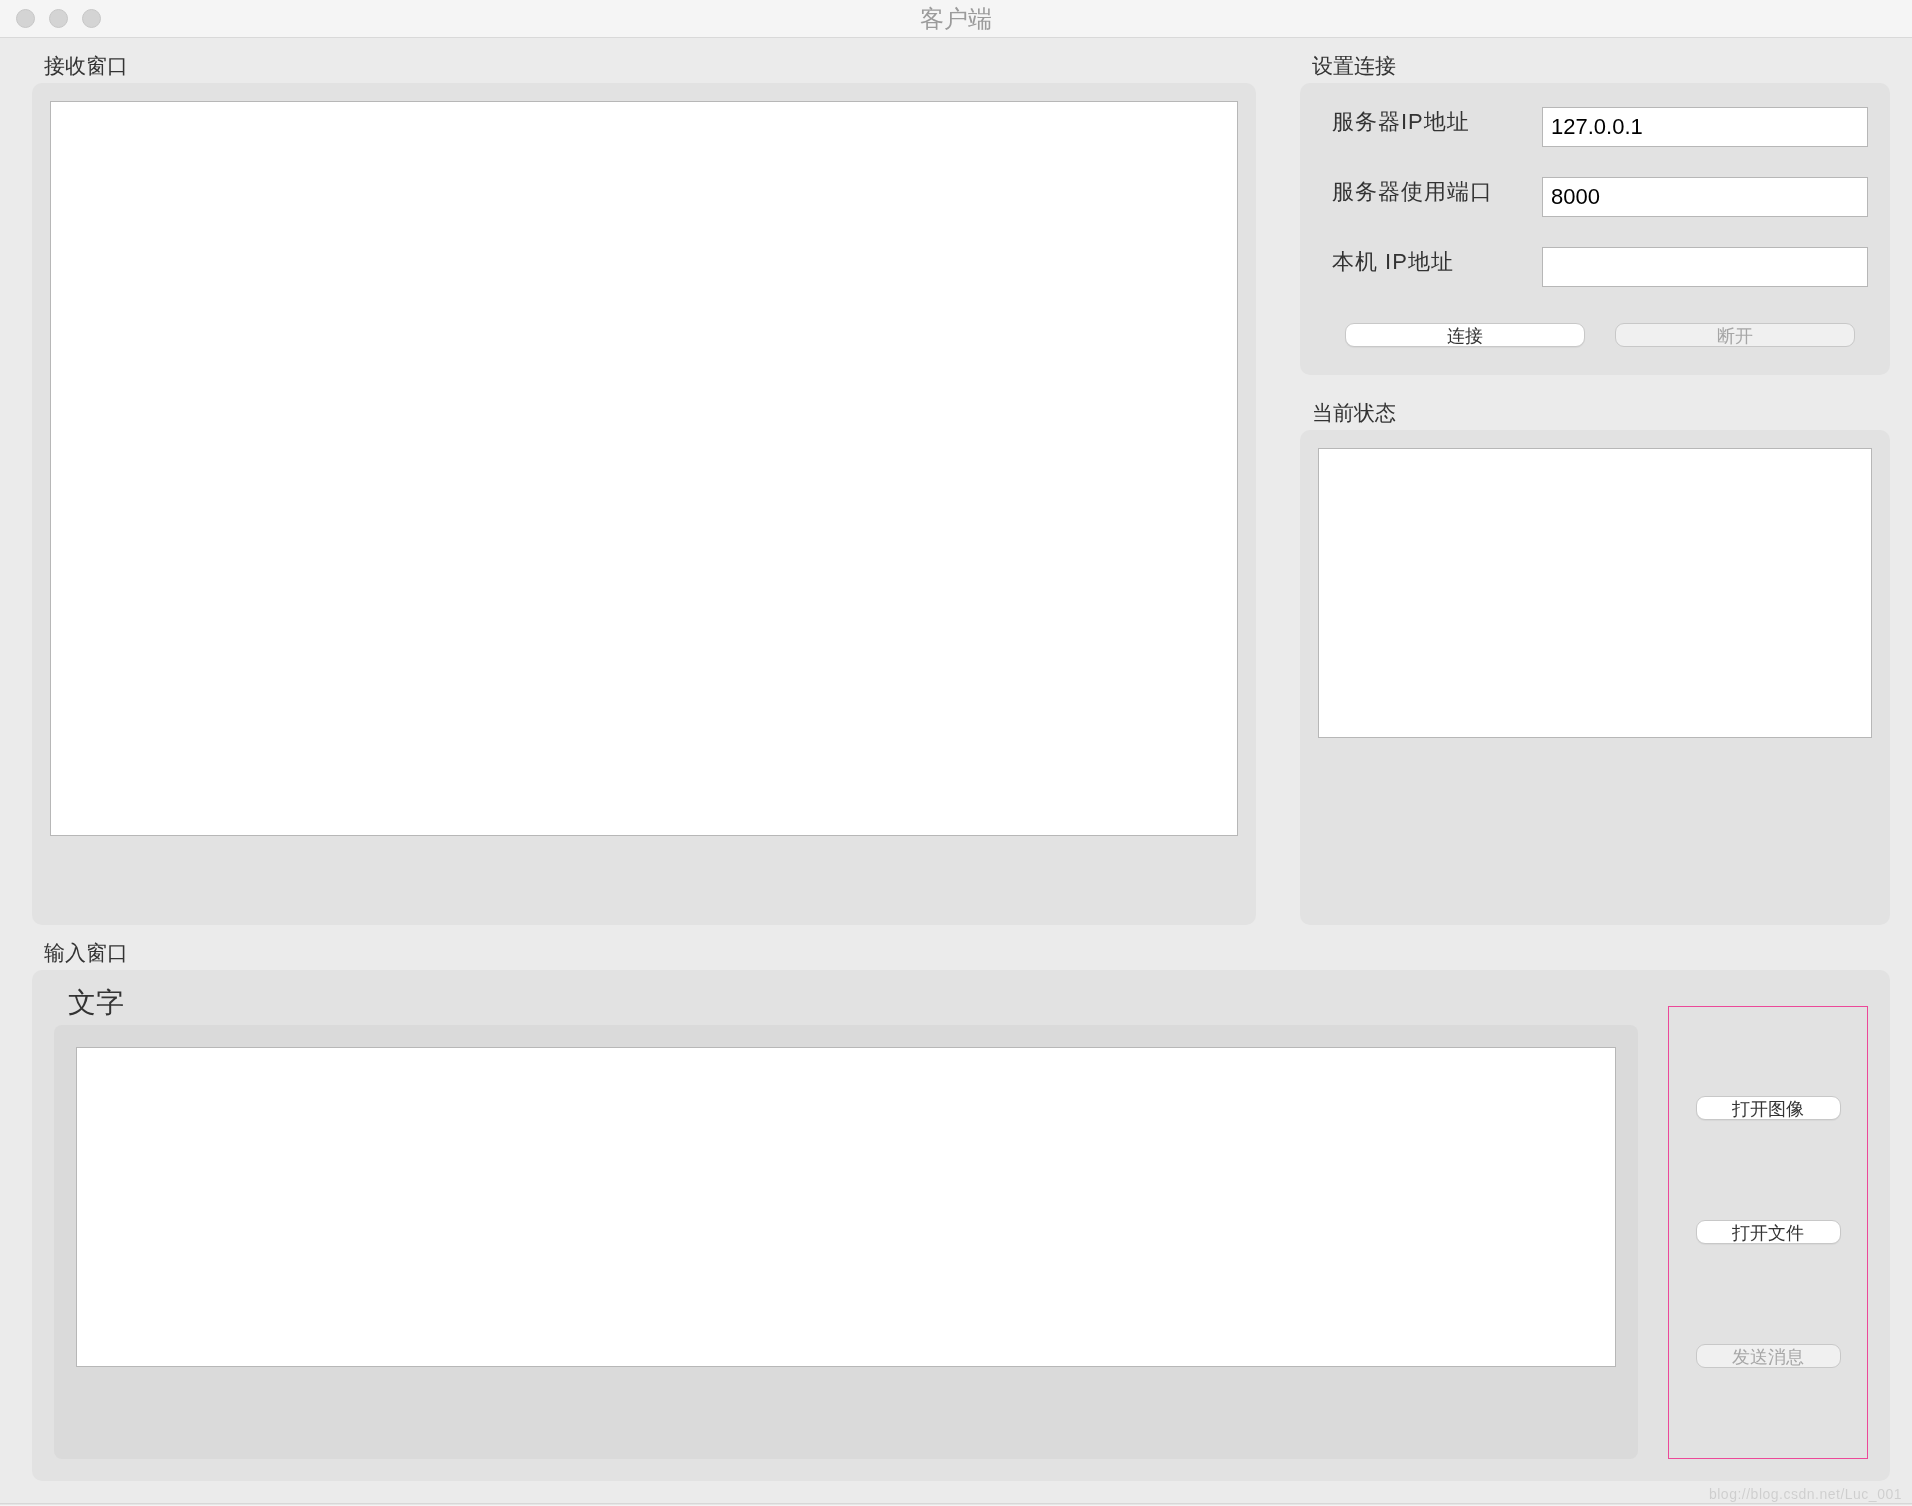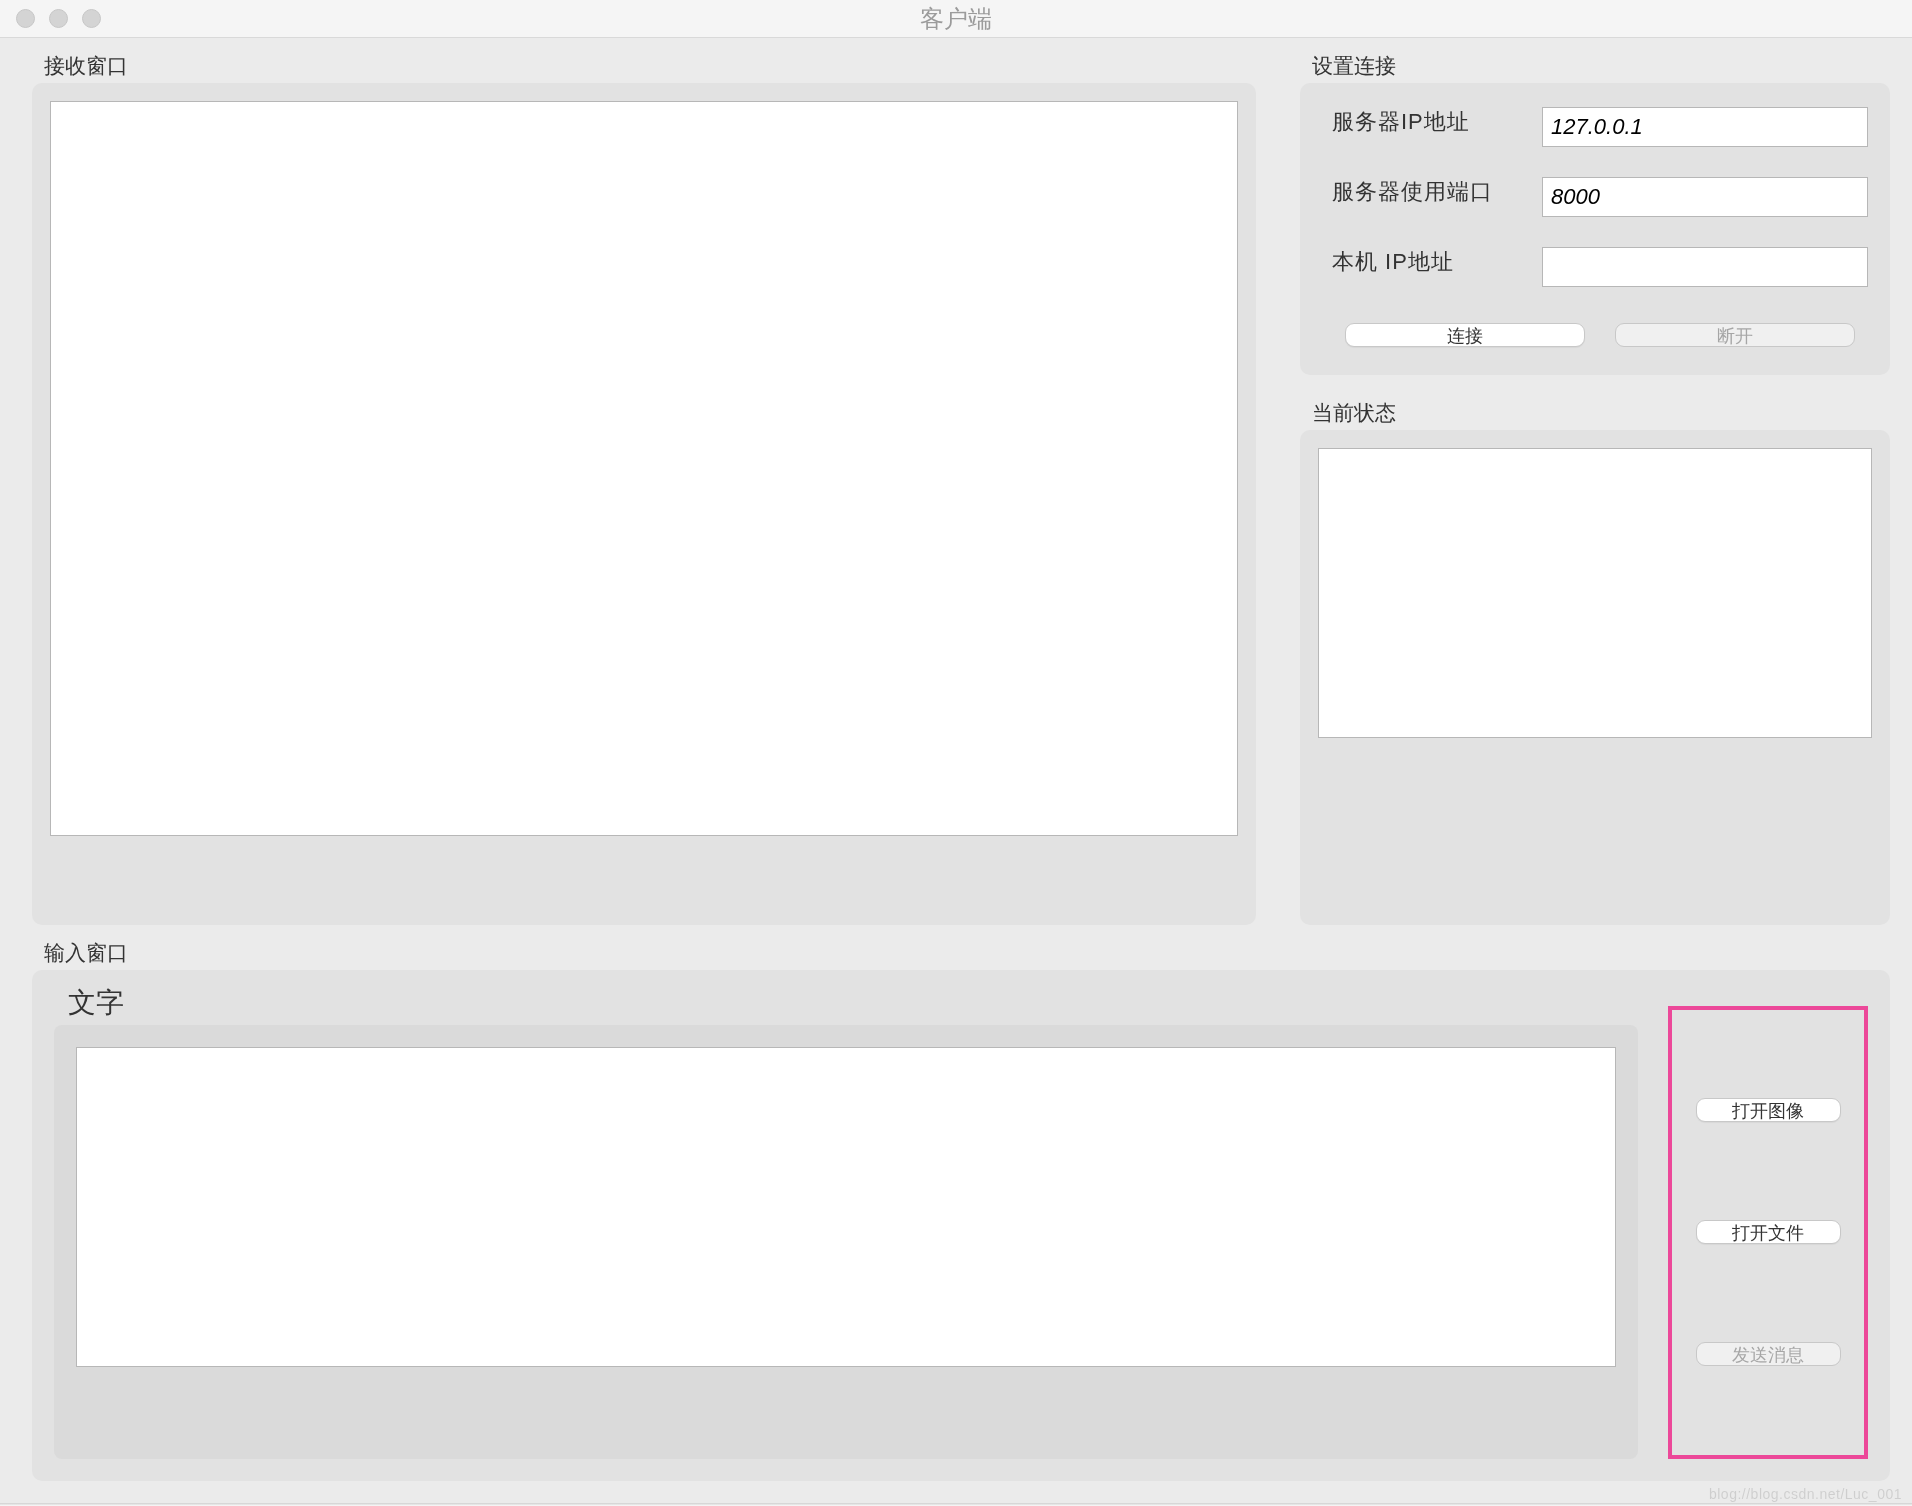--- a/index.html
+++ b/index.html
@@ -100,21 +100,20 @@
     }
     .form-row input {
       flex: 1;
       height: 40px;
       background: #ffffff;
       border: 1px solid #b7b7b7;
       font-size: 22px;
       padding: 2px 8px;
       outline: none;
       font-family: inherit;
-      font-style: italic;
     }
     .settings-buttons {
       display: flex;
       gap: 30px;
       margin-top: 36px;
       justify-content: center;
     }
     .btn {
       min-width: 240px;
       height: 24px;
@@ -145,21 +144,21 @@
     .nested-group-title { font-size:28px; margin: 0 0 3px 14px; color:#333; }
     .nested-body {
       background: #dadada;
       border-radius: 8px;
       padding: 22px;
       flex: 1;
     }
     .nested-body .textarea { height: 320px; }
     .actions-panel {
       width: 200px;
-      border: 4px solid #ec4899;
+      border: 1px solid #ec4899;
       background: #e2e2e2;
       display: flex;
       flex-direction: column;
       justify-content: space-around;
       align-items: center;
       padding: 40px 16px;
       margin-top: 22px;
     }
     .actions-panel .btn { min-width: 145px; }
     .footer-divider {

